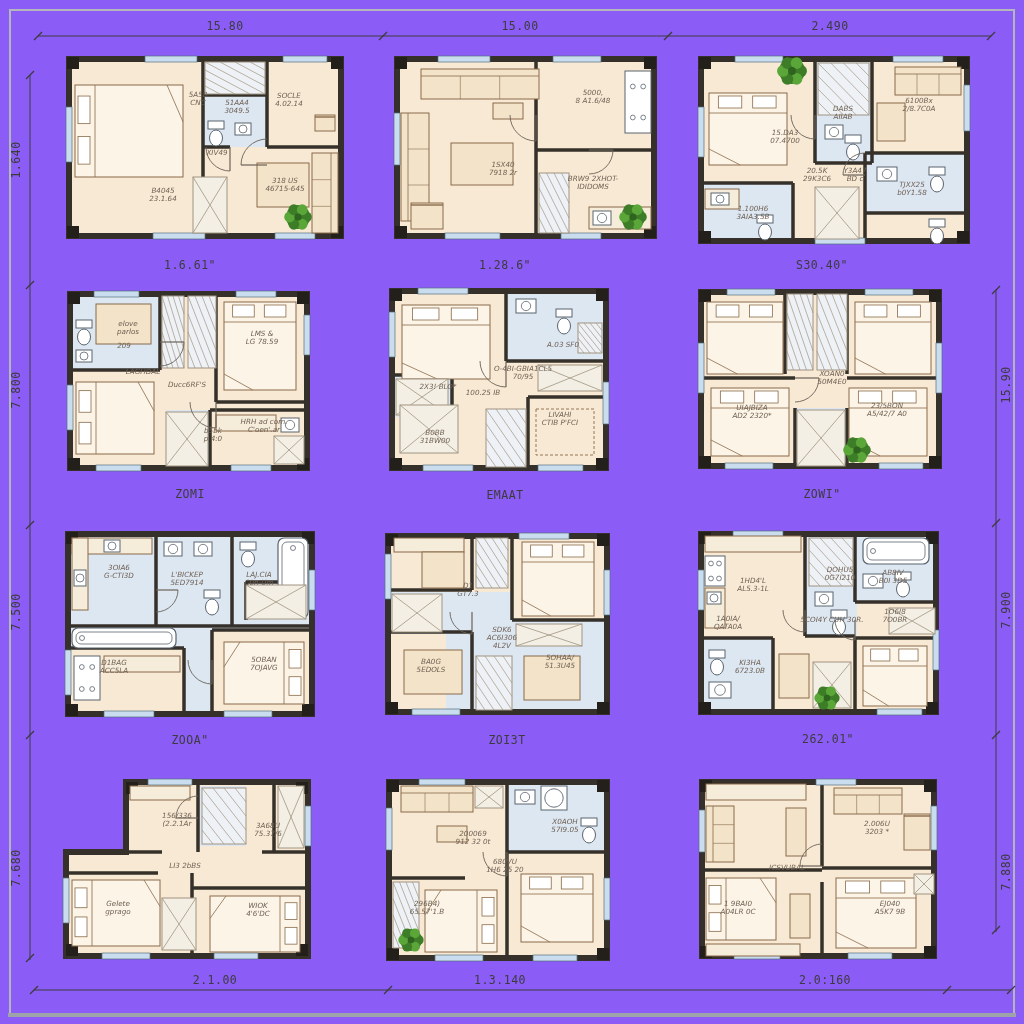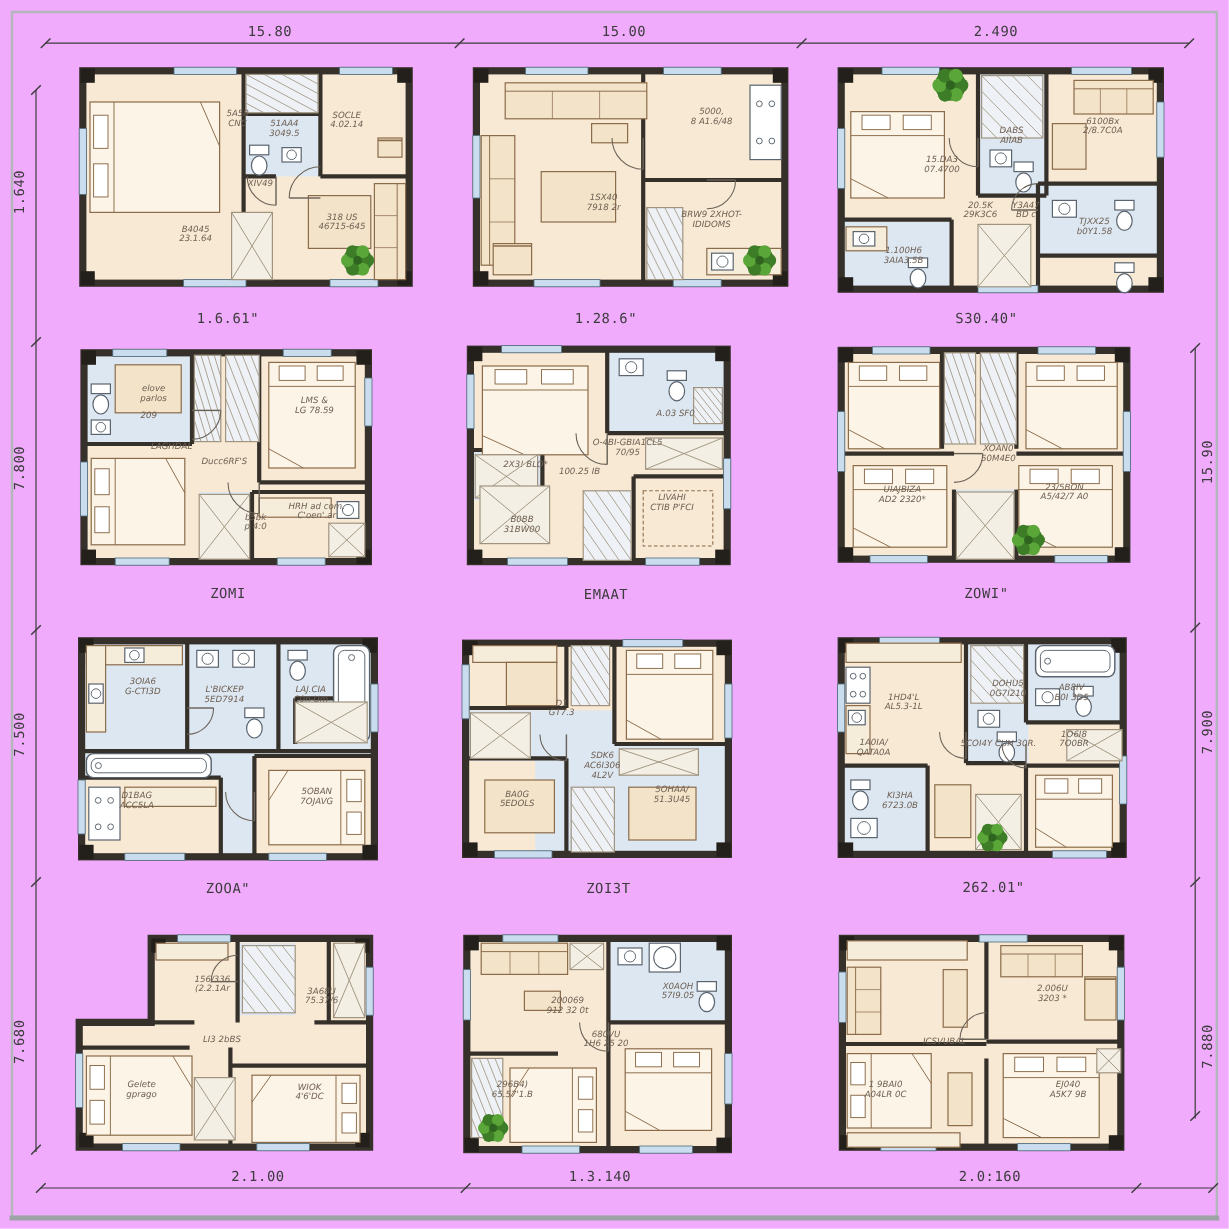--- a/index.html
+++ b/index.html
@@ -1,16 +1,16 @@
 <!DOCTYPE html>
 <html><head>
 <meta charset="utf-8">
 <style>
   html,body{margin:0;padding:0;background:#ffffff;}
-  #stage{position:relative;width:1024px;height:1024px;background:#f0abfc;overflow:hidden;
+  #stage{position:relative;width:1024px;height:1024px;background:#8b5cf6;overflow:hidden;
          font-family:"DejaVu Sans", sans-serif;}
   svg text{user-select:none;}
   .roomlabel{font-family:"DejaVu Sans", sans-serif;font-style:italic;}
   .dimlabel{font-family:"DejaVu Sans Mono", monospace;letter-spacing:0.5px;}
 </style>
 </head>
 <body>
 
 <div id="stage"><svg width="1024" height="1024" viewBox="0 0 1024 1024">
       <rect x="10" y="10" width="1004" height="1004" fill="none" stroke="#b3b7bb" stroke-width="2"></rect>

